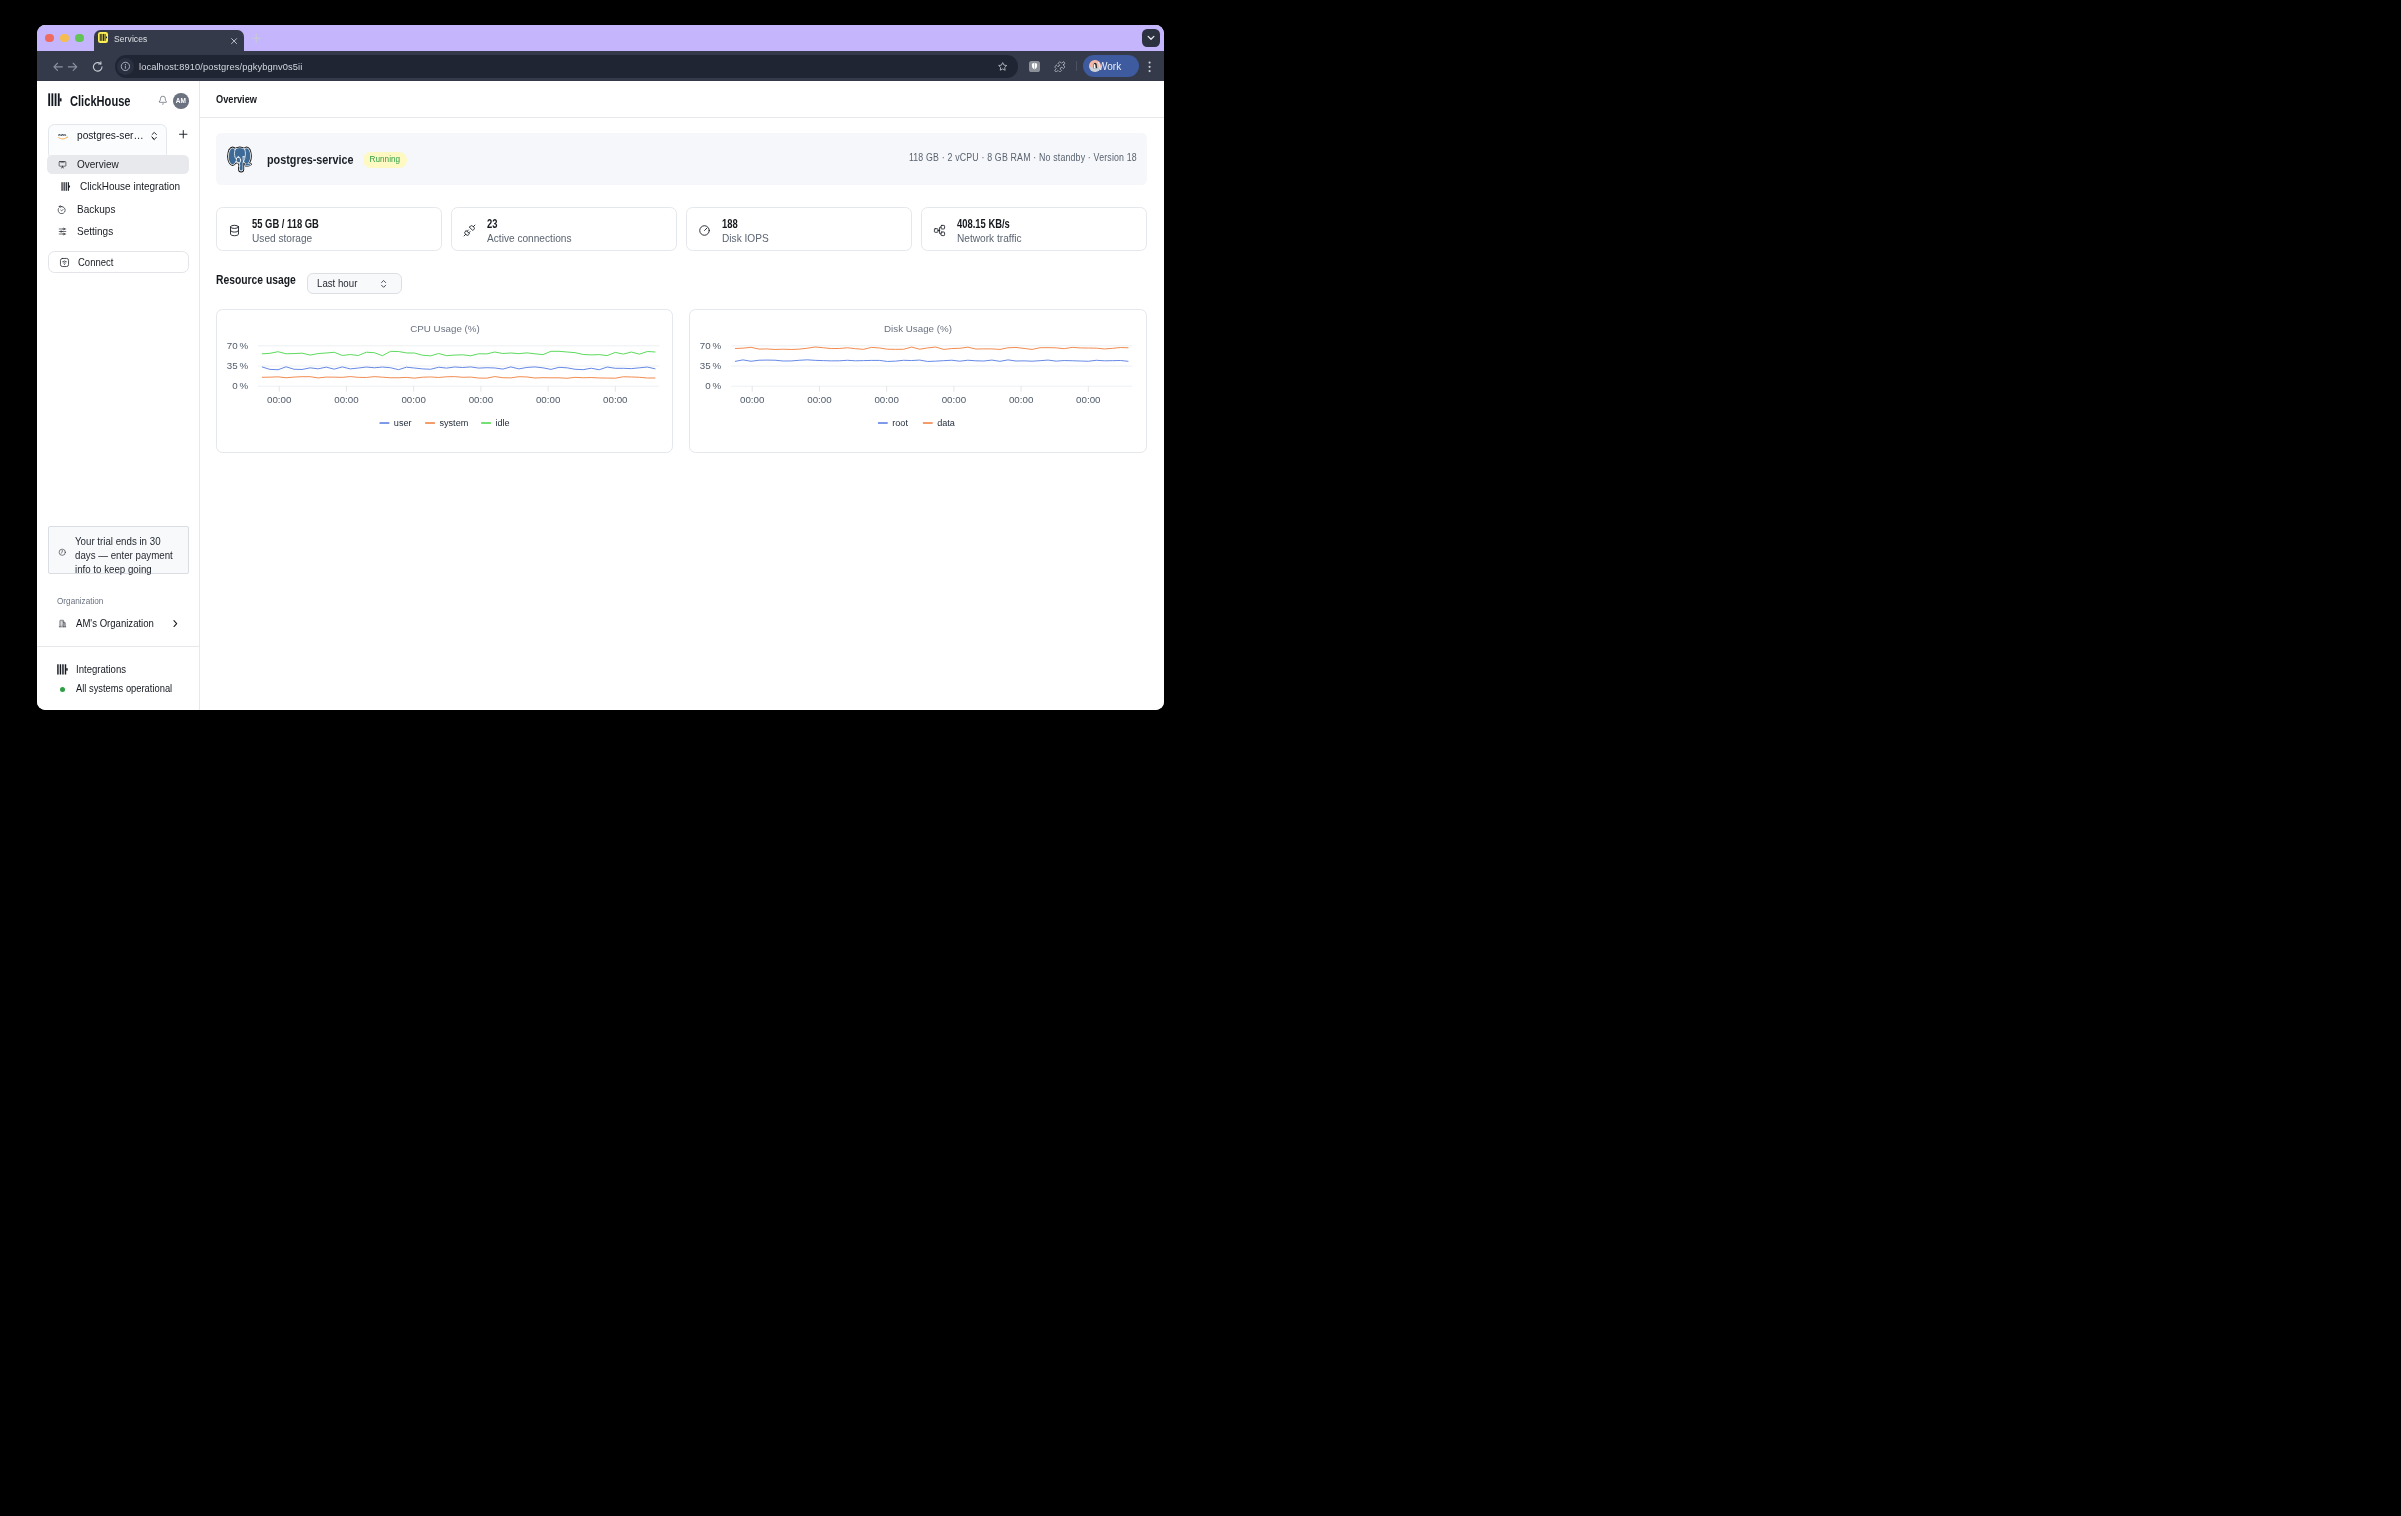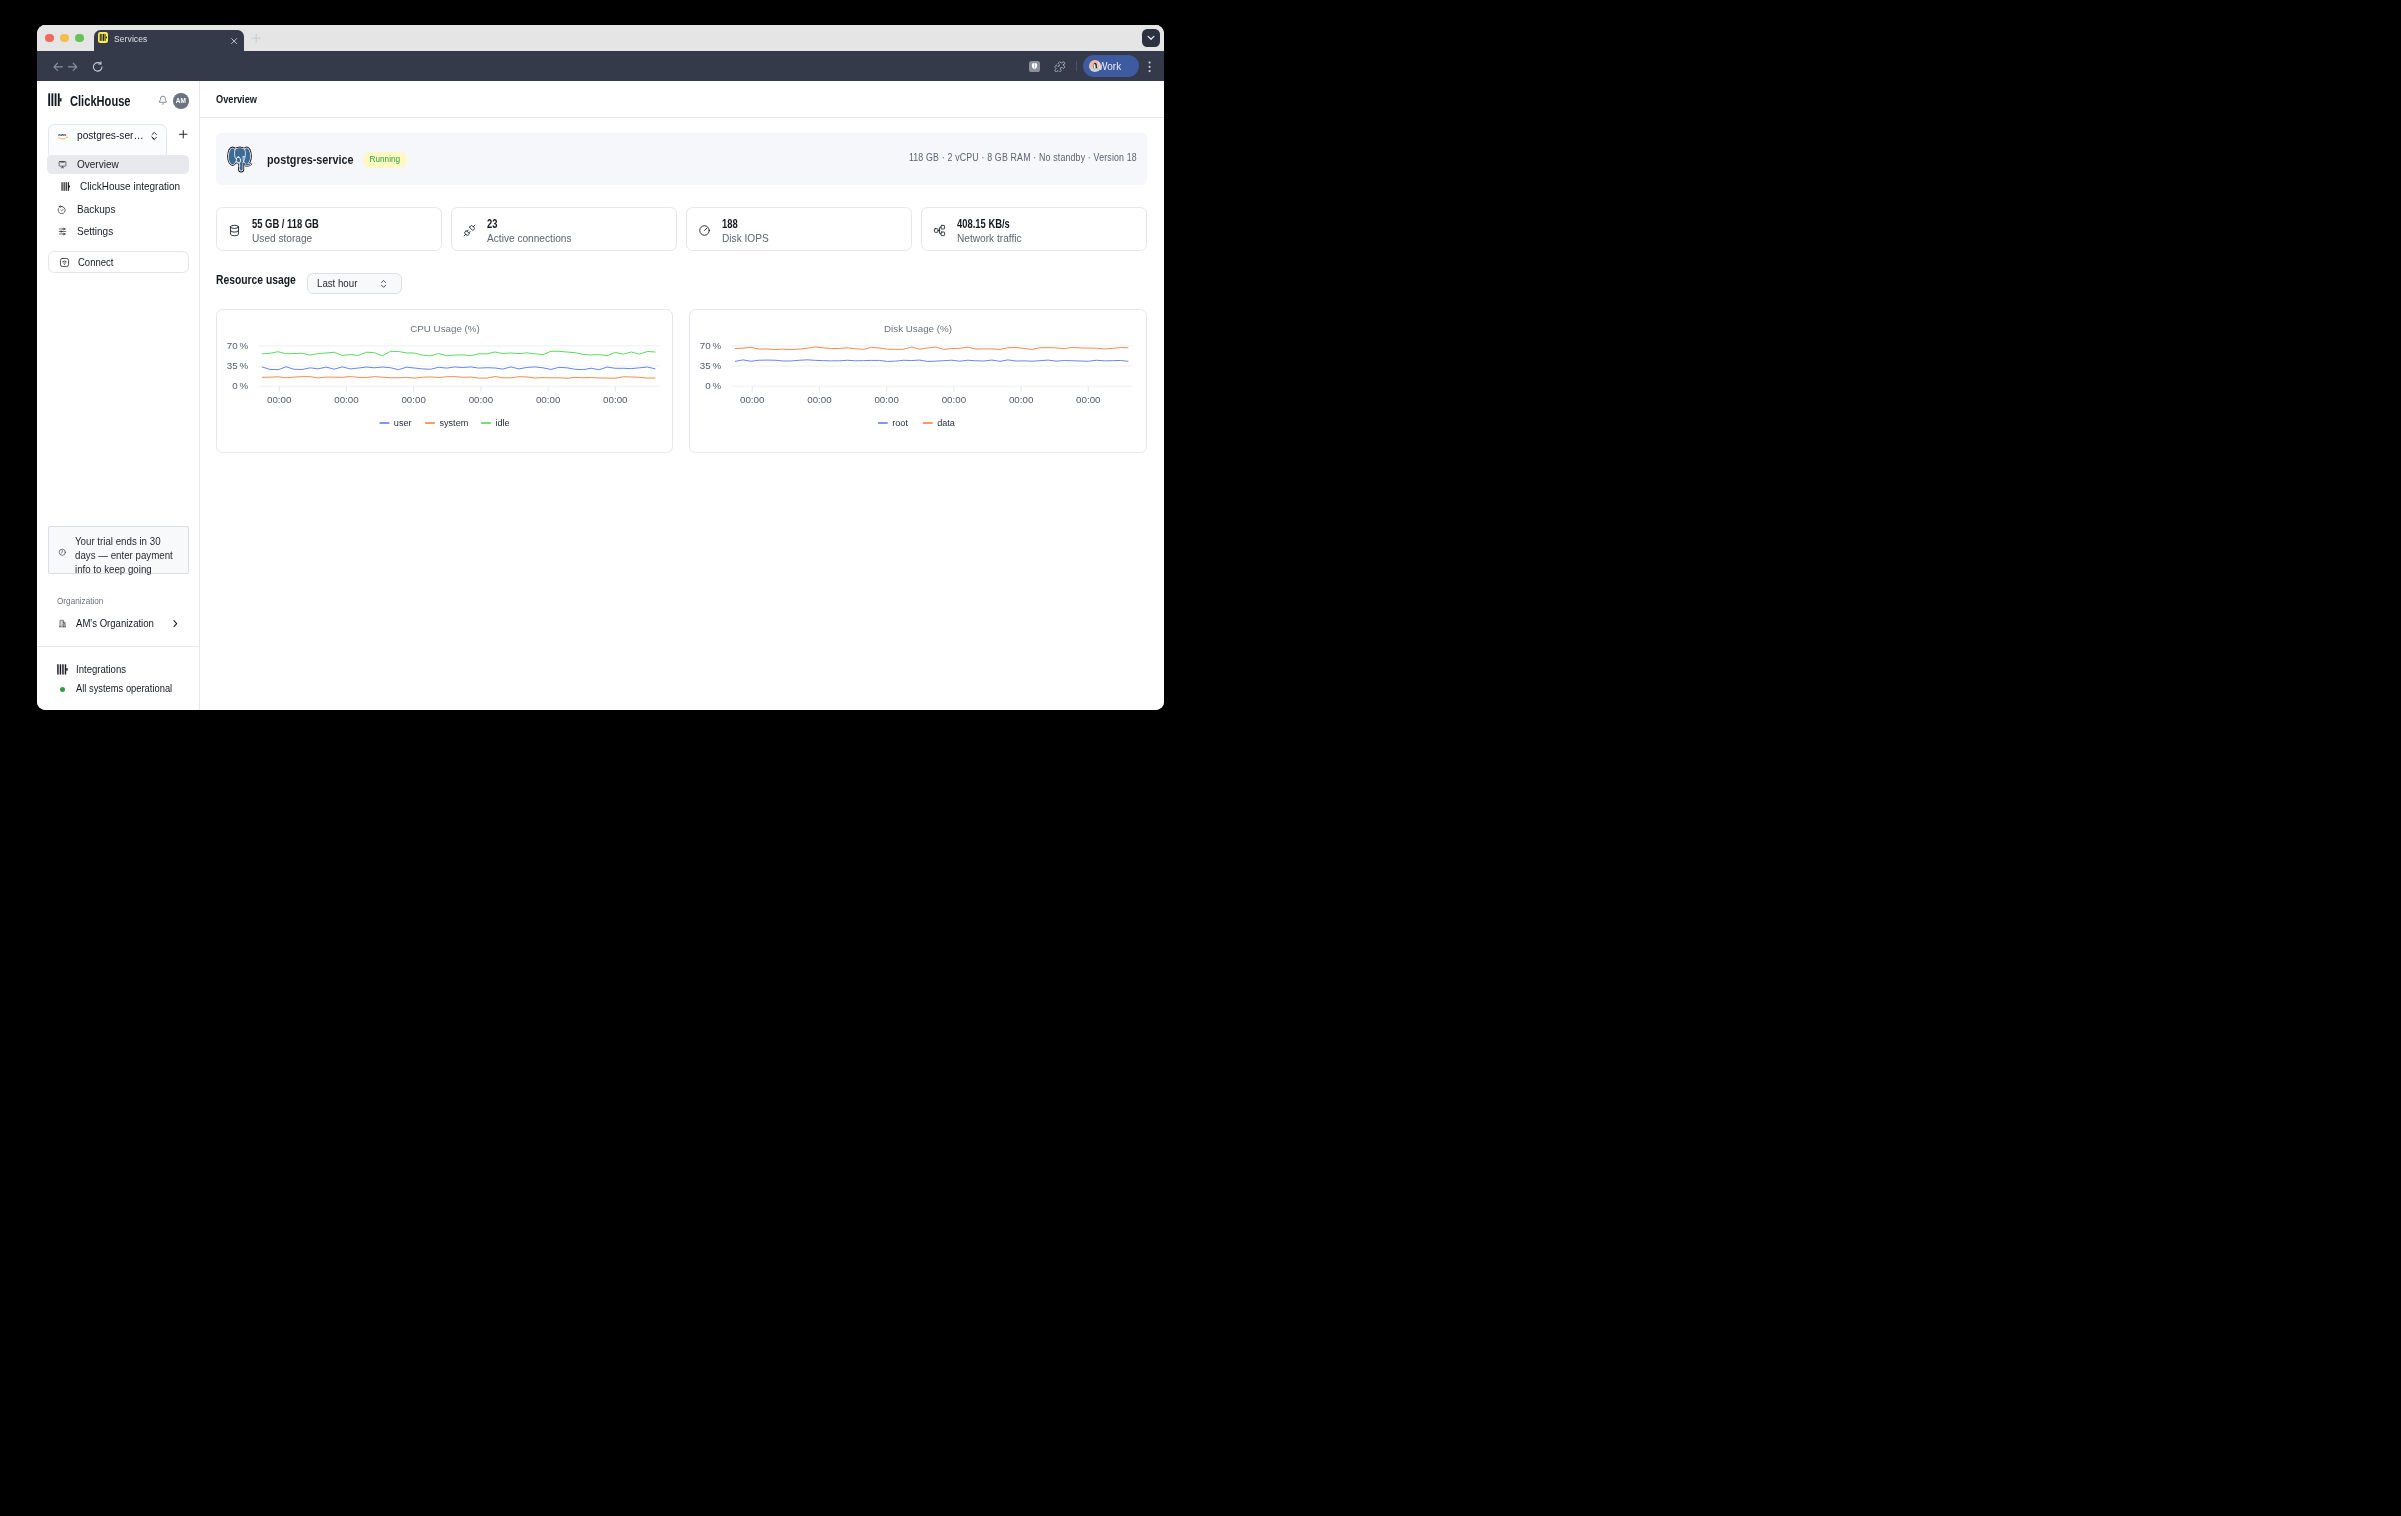--- a/index.html
+++ b/index.html
@@ -1,16 +1,16 @@
 <!DOCTYPE html>
 <html style="font-size:10.4px"><head><meta charset="utf-8"><style>
 *{margin:0;padding:0;box-sizing:border-box}
 html,body{width:1201px;height:758px;background:#000;font-family:"Liberation Sans",sans-serif;-webkit-font-smoothing:antialiased}
 .win{position:absolute;left:37px;top:25px;width:1127px;height:685px;border-radius:8.5px;overflow:hidden;background:#fff}
-.tabstrip{position:absolute;left:0;top:0;width:100%;height:26px;background:#e5e5e5}
+.tabstrip{position:absolute;left:0;top:0;width:100%;height:26px;background:#c4b5fd}
 .dot{position:absolute;width:8.8px;height:8.8px;border-radius:50%;top:8.6px}
 .tab{position:absolute;left:57px;top:4.9px;width:150px;height:21px;background:#343a49;border-radius:6.5px 6.5px 0 0}
 .favicon{position:absolute;left:3.6px;top:2.6px;width:10.8px;height:10.8px;border-radius:2.3px;background:#fcee54}
 .tabtitle{position:absolute;left:20px;top:3.9px;font-size:8.5px;color:#dde0e6;letter-spacing:0.1px}
 .toolbar{position:absolute;left:0;top:26px;width:100%;height:30px;background:#343a49}
 .urlbar{position:absolute;left:78px;top:4.2px;width:903px;height:22.5px;border-radius:11.3px;background:#1f2533}
 .urltext{position:absolute;left:24px;top:6.5px;font-size:9.3px;color:#d4d8e0;letter-spacing:0.1px}
 .content{position:absolute;left:0;top:56px;width:100%;height:629px;background:#fff}
 .sidebar{position:absolute;left:0;top:0;width:163px;height:100%;border-right:0.7px solid #e6e8ec}
 .main{position:absolute;left:163px;top:0;width:964px;height:100%}
@@ -66,20 +66,32 @@
       <svg class="abs" style="left:14.7px;top:10px" width="11.7" height="11.7" viewBox="0 0 18 18">
         <path d="M16 9H3M8.5 3.5 3 9l5.5 5.5" stroke="#8a919f" stroke-width="1.8" fill="none" stroke-linecap="round" stroke-linejoin="round"></path>
       </svg>
       <svg class="abs" style="left:30px;top:10px" width="11.7" height="11.7" viewBox="0 0 18 18">
         <path d="M2 9h13M9.5 3.5 15 9l-5.5 5.5" stroke="#8a919f" stroke-width="1.8" fill="none" stroke-linecap="round" stroke-linejoin="round"></path>
       </svg>
       <svg class="abs" style="left:55px;top:9.8px" width="11.7" height="11.7" viewBox="0 0 18 18">
         <path d="M15.4 9a6.6 6.6 0 1 1-1.9-4.6" stroke="#c4c9d2" stroke-width="1.7" fill="none" stroke-linecap="round"></path>
         <path d="M13.7 1.2v3.5h-3.5" fill="none" stroke="#c4c9d2" stroke-width="1.7" stroke-linecap="round" stroke-linejoin="round"></path>
       </svg>
+      <div class="urlbar">
+        <div class="abs" style="left:2px;top:2.9px;width:16.6px;height:16.6px;border-radius:50%;background:#2a3040"></div>
+        <svg class="abs" style="left:5px;top:6px" width="10.8" height="10.8" viewBox="0 0 24 24" fill="none">
+          <circle cx="12" cy="12" r="9.2" stroke="#c4c9d2" stroke-width="1.8"></circle>
+          <path d="M12 11.2v5" stroke="#c4c9d2" stroke-width="1.8" stroke-linecap="round"></path>
+          <circle cx="12" cy="7.8" r="1.2" fill="#c4c9d2"></circle>
+        </svg>
+        <div class="urltext">localhost:8910/postgres/pgkybgnv0s5ii</div>
+        <svg class="abs" style="right:9.6px;top:5.5px" width="11.4" height="11.4" viewBox="0 0 24 24" fill="none">
+          <path d="M12 3.3l2.6 5.4 5.9.8-4.3 4.1 1 5.9-5.2-2.8-5.2 2.8 1-5.9L3.5 9.5l5.9-.8Z" stroke="#c4c9d2" stroke-width="1.7" stroke-linejoin="round"></path>
+        </svg>
+      </div>
       <div class="abs" style="left:992px;top:9.8px;width:11px;height:11px;border-radius:2.6px;background:#8a8f98"><svg width="11" height="11" viewBox="0 0 17 17">
           <path d="M8.5 2.8l4 1.5v3.2c0 2.7-1.7 4.6-4 5.7-2.3-1.1-4-3-4-5.7V4.3Z" fill="#fff"></path>
           <path d="M8.5 2.8v10.4" stroke="#8a8f98" stroke-width=".9"></path>
         </svg></div>
       <svg class="abs" style="left:1017px;top:9.5px" width="11.7" height="11.7" viewBox="0 0 24 24" fill="none">
         <g stroke="#c4c9d2" stroke-width="1.6" stroke-linecap="round" stroke-linejoin="round" fill="none">
           <path d="M19.4 7.85c-.05.32.06.65.29.88l1.57 1.57c.47.47.7 1.08.7 1.7s-.23 1.23-.7 1.7l-1.61 1.61a.98.98 0 0 1-.84.28c-.47-.07-.8-.48-.97-.93a2.5 2.5 0 1 0-3.21 3.22c.45.16.86.5.93.97a.98.98 0 0 1-.28.84l-1.61 1.61a2.4 2.4 0 0 1-1.7.7 2.4 2.4 0 0 1-1.7-.7l-1.57-1.57a1.03 1.03 0 0 0-.88-.29c-.49.07-.84.5-1.02.97a2.5 2.5 0 1 1-3.24-3.24c.46-.18.9-.53.97-1.02a1.03 1.03 0 0 0-.29-.88l-1.57-1.57A2.4 2.4 0 0 1 2 12c0-.62.24-1.23.7-1.7l1.53-1.53c.24-.24.58-.35.92-.3.51.08.88.53 1.07 1.01a2.5 2.5 0 1 0 3.26-3.26c-.48-.2-.93-.56-1.01-1.07-.05-.34.06-.68.3-.92l1.53-1.52A2.4 2.4 0 0 1 12 2c.62 0 1.23.24 1.7.7l1.57 1.57c.23.23.56.34.88.29.49-.07.84-.5 1.02-.97a2.5 2.5 0 1 1 3.24 3.24c-.46.18-.9.53-.97 1.02Z"></path>
         </g>
       </svg>
       <div class="abs" style="left:1039px;top:10px;width:1px;height:9.8px;background:#4a5160"></div>

